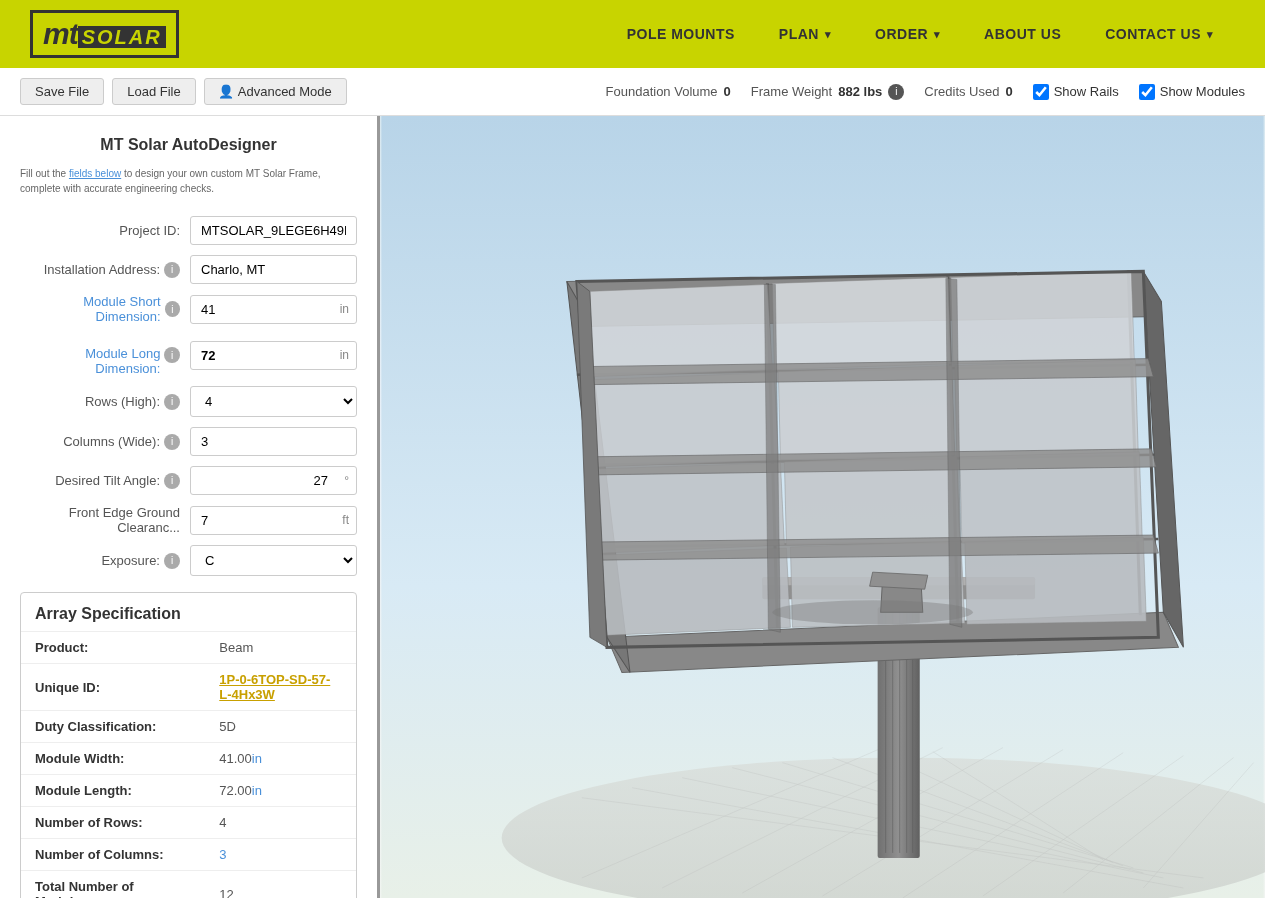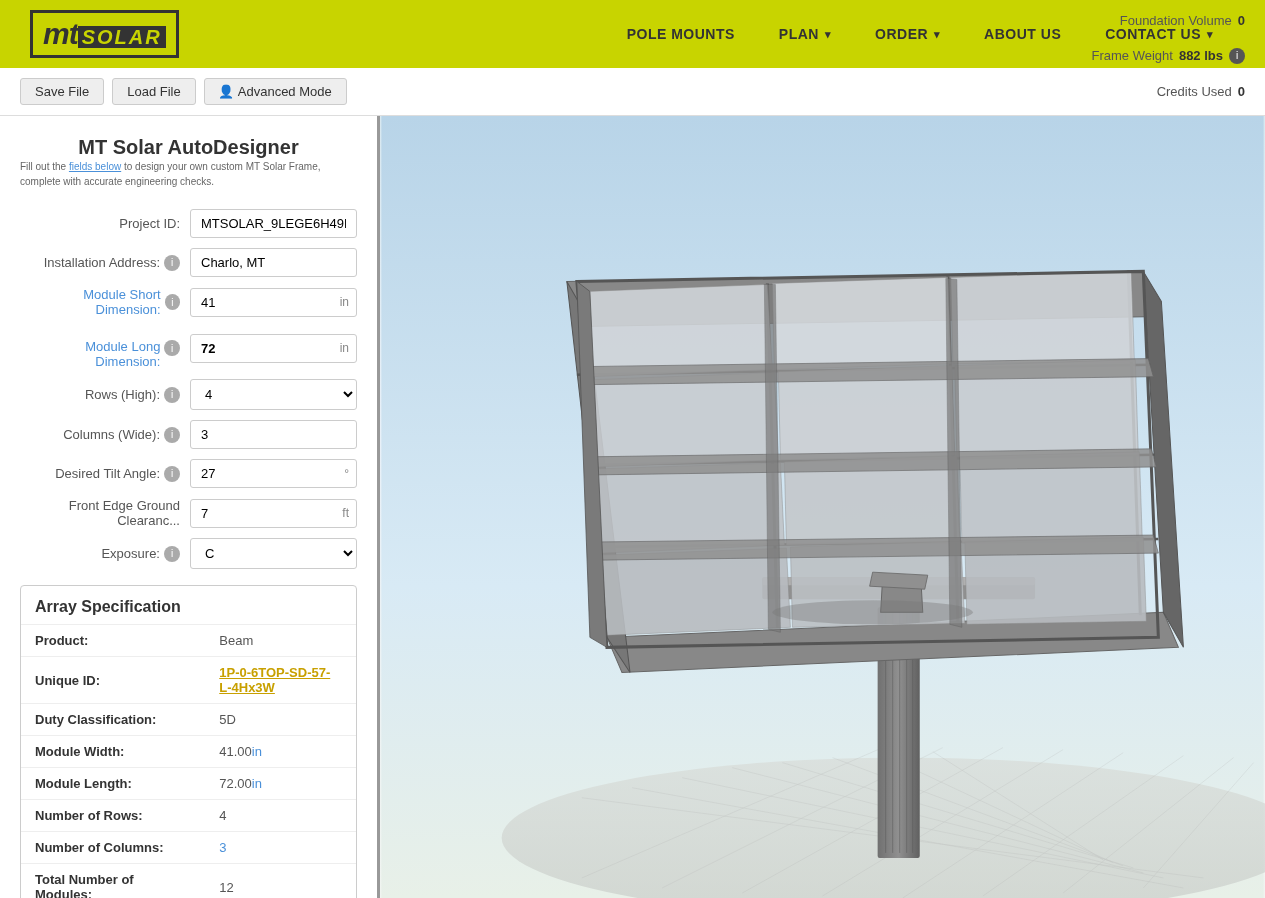--- a/index.html
+++ b/index.html
@@ -67,25 +67,24 @@
       border: 1px solid #ccc;
       padding: 5px 14px;
       font-size: 13px;
       cursor: pointer;
       border-radius: 3px;
       color: #333;
     }
     .toolbar-spacer { flex: 1; }
     .toolbar-right {
       display: flex;
-      align-items: flex-end;
+      align-items: center;
       gap: 20px;
       font-size: 13px;
       color: #333;
-      flex-direction: column;
     }
     .toolbar-stat {
       display: flex;
       align-items: center;
       gap: 6px;
     }
     .toolbar-stat-label { font-weight: 500; color: #555; }
     .toolbar-stat-value { font-weight: 600; }
     .info-icon {
       width: 16px; height: 16px;
@@ -115,24 +114,25 @@
     
     .sidebar {
       width: 380px;
       min-width: 380px;
       background: #fff;
       border-right: 3px solid #999;
       overflow-y: auto;
       padding: 20px;
     }
     .sidebar-title {
-      font-size: 20px;
+      font-size: 16px;
       font-weight: 700;
       color: #333;
       text-align: center;
+      margin-bottom: 12px;
     }
     .sidebar-desc {
       font-size: 10px;
       color: #666;
       line-height: 1.5;
       margin-bottom: 20px;
     }
     .sidebar-desc a { color: #4a90d9; }
     .field-row {
       display: flex;
@@ -370,21 +370,21 @@
         <input class="field-input" type="text" value="3" style="">
       </div>
     </div>
 
     <div class="field-row">
       <div class="field-label">
         <span>Desired Tilt Angle:</span>
         <span class="info-icon">i</span>
       </div>
       <div class="field-input-wrap">
-        <input class="field-input" type="text" style="padding-right: 28px;" value="27">
+        <input class="field-input" type="text" style="padding-right: 28px; text-align: right;" value="27">
         <span class="field-unit">°</span>
       </div>
     </div>
 
     <div class="field-row">
       <div class="field-label">Front Edge Ground Clearanc...</div>
       <div class="field-input-wrap">
         <input class="field-input" type="text" style="padding-right: 28px;" value="7">
         <span class="field-unit">ft</span>
       </div>

